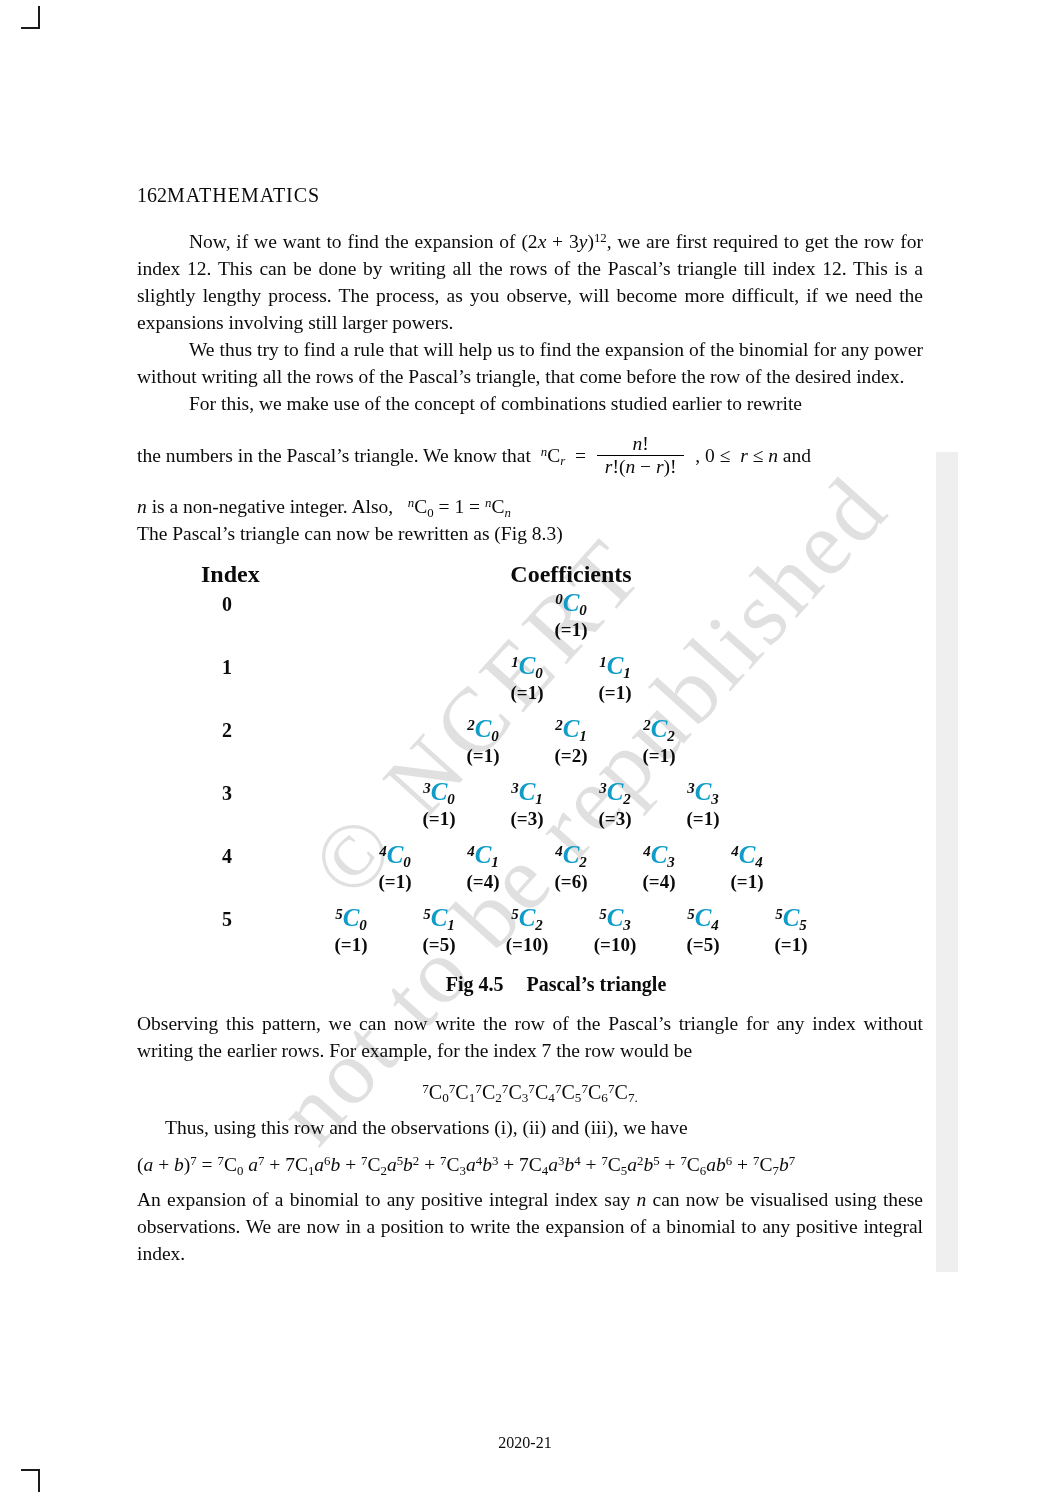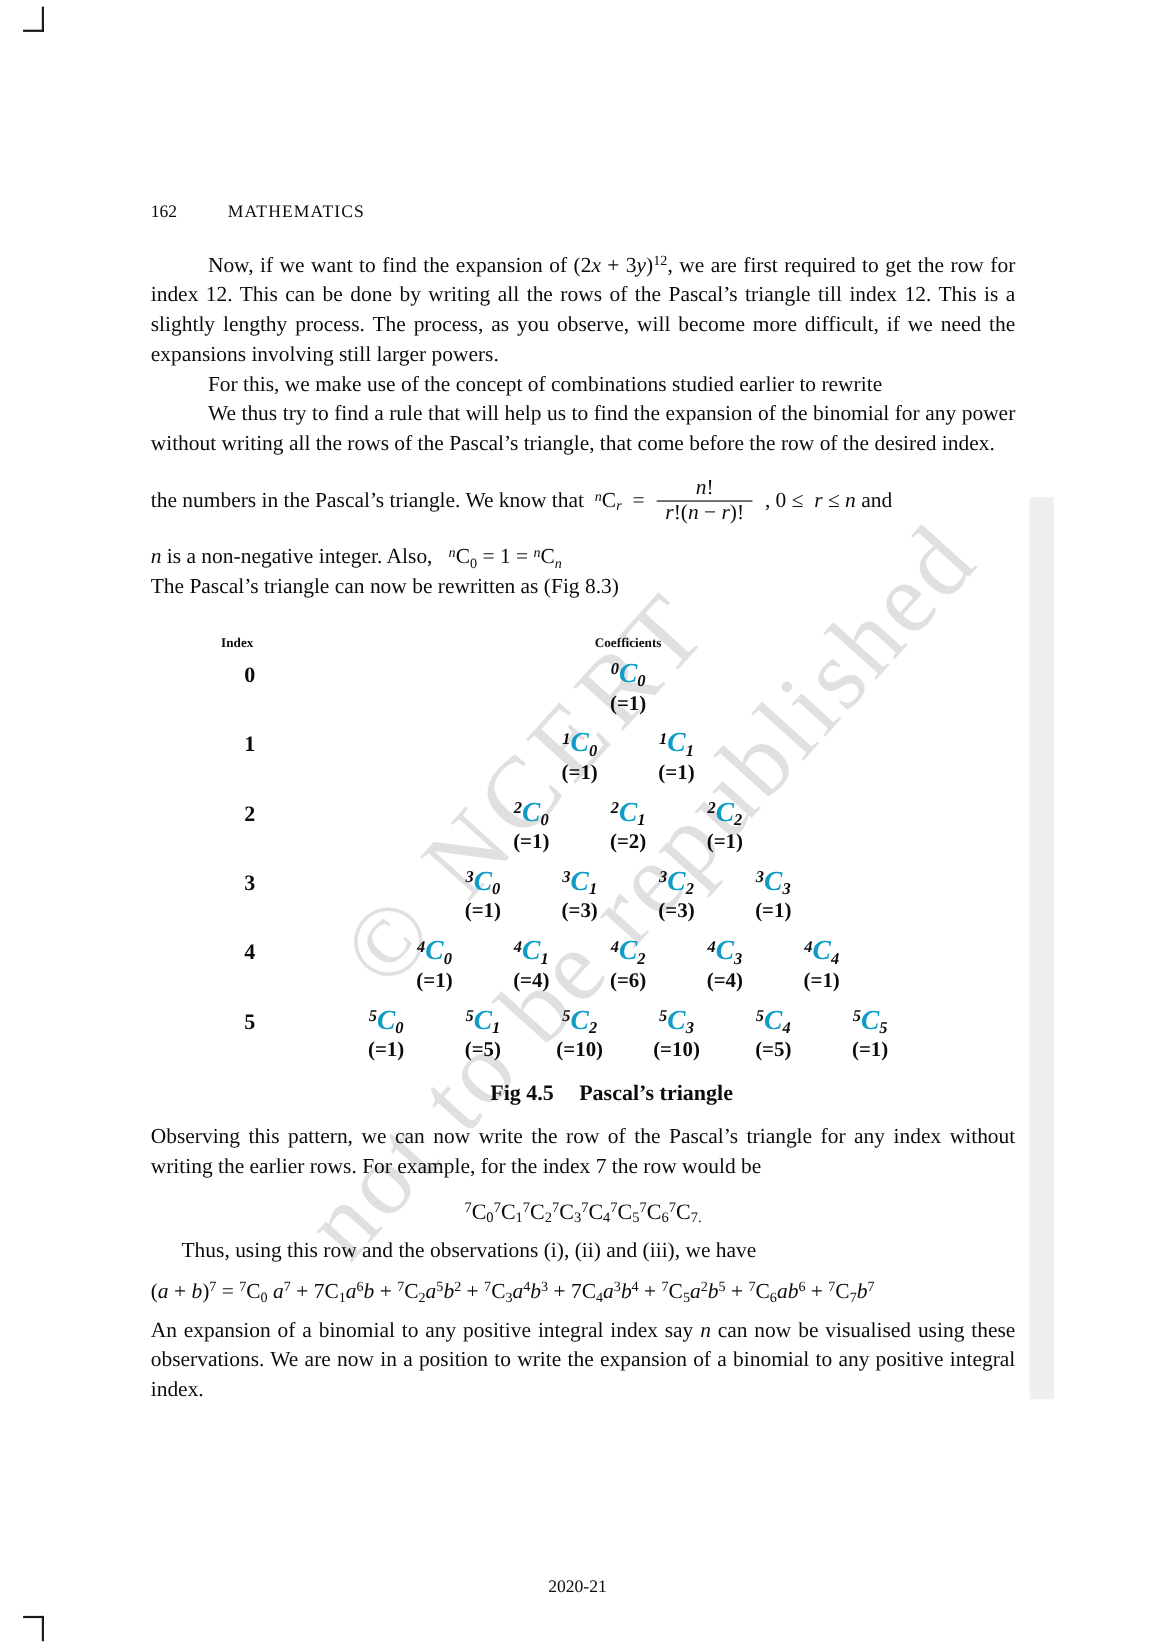--- a/index.html
+++ b/index.html
@@ -13,41 +13,41 @@
 
   
   .watermark{position:absolute;left:-80px;top:640px;width:1220px;transform:rotate(-48deg);
              text-align:center;color:#c7c7c7;opacity:.55;z-index:0;pointer-events:none;
              font-family:"Liberation Serif", serif;}
   .wm-line1{font-size:92px;letter-spacing:8px;margin-bottom:34px;}
   .wm-line2{font-size:92px;letter-spacing:4px;white-space:nowrap;}
   .wm-strip{position:absolute;right:92px;top:452px;width:22px;height:820px;background:#e0e0e0;opacity:.5;z-index:0;}
 
   
-  .page-header{position:absolute;left:137px;top:184px;font-size:16px;display:flex;gap:46px;z-index:1;font-family:Liberation Serif, serif;}
+  .page-header{position:absolute;left:137px;top:184px;font-size:20px;display:flex;z-index:1;font-family:Liberation Serif, serif;}
   .page-header .ptitle{letter-spacing:1px;}
   .page-footer{position:absolute;left:0;top:1434px;width:100%;text-align:center;font-size:16px;z-index:1;}
 
   
   .content{position:absolute;left:137px;top:228px;width:786px;font-size:19.5px;line-height:27px;
            text-align:justify;z-index:1;}
   p{margin:0;}
   .indent{text-indent:52px;}
   sup{font-size:.66em;vertical-align:baseline;position:relative;top:-.45em;line-height:0;}
   sub{font-size:.66em;vertical-align:baseline;position:relative;top:.28em;line-height:0;}
   .it{font-style:italic}
 
   
   .formula-line{display:flex;align-items:center;height:76px;text-align:left;}
   .frac{display:inline-flex;flex-direction:column;align-items:center;margin:0 6px;line-height:22px;}
   .frac-num{padding:0 8px;}
   .frac-den{border-top:1.6px solid #000;padding:0 8px;}
 
   
-  .tri-headers{position:relative;height:28px;margin-top:24px;font-weight:bold;font-size:12px;text-align:left;}
+  .tri-headers{position:relative;height:28px;margin-top:14px;font-weight:bold;font-size:24px;text-align:left;}
   .tri-index-header{position:absolute;left:64px;top:0;}
   .tri-coeff-header{position:absolute;left:41px;width:100%;text-align:center;}
   .tri-row{position:relative;margin-bottom:10px;height:53px;}
   .tri-index{position:absolute;left:85px;top:2px;font-weight:bold;font-size:20px;}
   .tri-cells{display:flex;justify-content:center;position:relative;left:41px;}
   .tri-cell{width:88px;text-align:center;}
   .tri-sym{line-height:27px;white-space:nowrap;font-style:italic;}
   .tri-c{font-size:25px;font-weight:bold;}
   .tri-sup{font-size:15px;font-weight:bold;top:-.5em;}
   .tri-sub{font-size:15px;font-weight:bold;top:.28em;}
@@ -79,22 +79,22 @@
   <div class="wm-strip"></div>
 
   <div class="page-header">
     <span class="pnum">162</span>
     <span class="ptitle">MATHEMATICS</span>
   </div>
 
   <div class="content">
 
     <p class="indent"><span>Now, if we want to find the expansion of (2</span><span class="it">x</span><span> + 3</span><span class="it">y</span><span>)</span><sup>12</sup><span>, we are first required to get the row for index 12. This can be done by writing all the rows of the Pascal’s triangle till index 12. This is a slightly lengthy process. The process, as you observe, will become more difficult, if we need the expansions involving still larger powers.</span></p>
+    <p class="indent"><span>We thus try to find a rule that will help us to find the expansion of the binomial for any power without writing all the rows of the Pascal’s triangle, that come before the row of the desired index.</span></p>
     <p class="indent"><span>For this, we make use of the concept of combinations studied earlier to rewrite</span></p>
-    <p class="indent"><span>We thus try to find a rule that will help us to find the expansion of the binomial for any power without writing all the rows of the Pascal’s triangle, that come before the row of the desired index.</span></p>
 
     <div class="formula-line">
       <span><span>the numbers in the Pascal’s triangle. We know that&nbsp;&nbsp;</span><sup class="it">n</sup><span>C</span><sub class="it">r</sub><span>&nbsp;&nbsp;=&nbsp;</span></span>
       <span class="frac">
         <span class="frac-num"><span class="it">n</span><span>!</span></span>
         <span class="frac-den"><span class="it">r</span><span>!(</span><span class="it">n</span><span> − </span><span class="it">r</span><span>)!</span></span>
       </span>
       <span><span>&nbsp;, 0 ≤&nbsp; </span><span class="it">r</span><span> ≤ </span><span class="it">n</span><span> and</span></span>
     </div>
 

